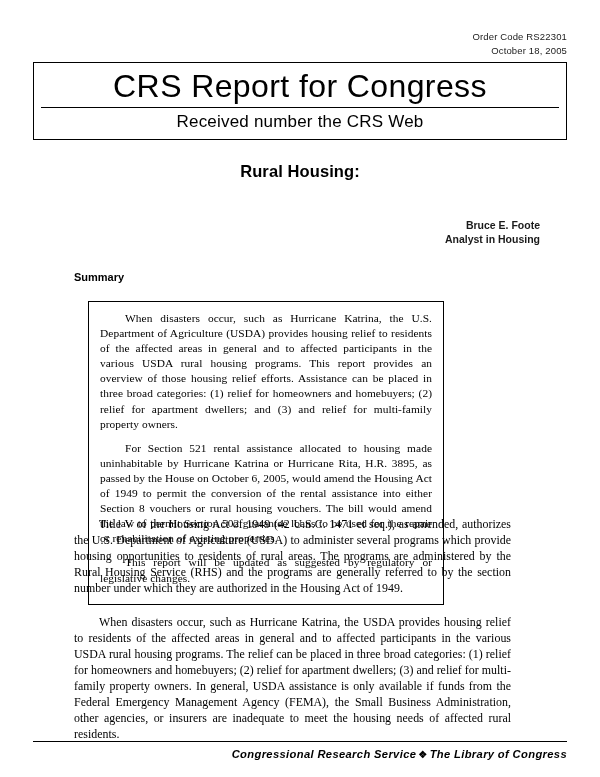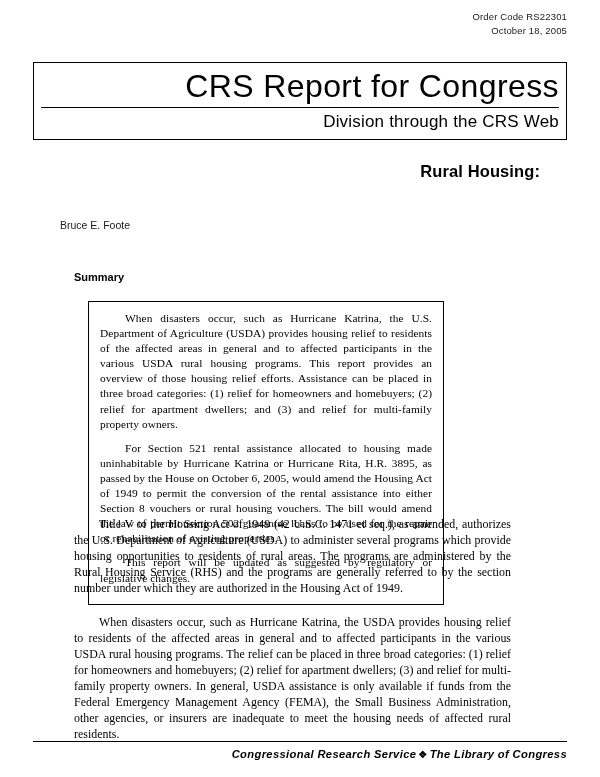--- a/index.html
+++ b/index.html
@@ -18,41 +18,41 @@
   .page {
     position: relative;
     width: 600px;
     height: 777px;
     box-sizing: border-box;
   }
 
   
   .ordercode {
     position: absolute;
-    top: 10px;
+    top: 30px;
     right: 33px;
     text-align: right;
     font-family: "Liberation Sans", sans-serif;
     font-size: 9.5px;
     line-height: 14px;
     letter-spacing: 0.15px;
     color: #1a1a1a;
   }
   .ordercode div { white-space: nowrap; }
 
   
   .banner {
     position: absolute;
     left: 33px;
     top: 62px;
     width: 534px;
     box-sizing: border-box;
     border: 1.4px solid #000000;
     padding: 4px 7px 6px 7px;
-    text-align: right;
+    text-align: center;
   }
   .banner-title {
     font-family: "Liberation Sans", sans-serif;
     font-size: 32px;
     line-height: 38px;
     font-weight: 400;
     letter-spacing: 0.4px;
     color: #000000;
     padding-bottom: 2px;
   }
@@ -69,39 +69,40 @@
     letter-spacing: 0.2px;
     color: #000000;
   }
 
   
   .report-title {
     position: absolute;
     left: 60px;
     top: 160px;
     width: 480px;
-    text-align: right;
+    text-align: center;
     font-family: "Liberation Sans", sans-serif;
     font-weight: bold;
     font-size: 16.5px;
     line-height: 22px;
     letter-spacing: 0.1px;
   }
 
   
   .author-block {
     position: absolute;
     left: 60px;
     top: 219px;
     width: 480px;
-    text-align: left;
+    text-align: right;
     font-family: "Liberation Sans", sans-serif;
     font-size: 10.5px;
     line-height: 13.5px;
     color: #1a1a1a;
+    font-weight: bold;
   }
 
   
   .summary-heading {
     position: absolute;
     left: 74px;
     top: 269px;
     font-family: "Liberation Sans", sans-serif;
     font-weight: bold;
     font-size: 11px;
@@ -181,29 +182,30 @@
 <div class="page">
 
   <div class="ordercode">
     <div>Order Code RS22301</div>
     <div>October 18, 2005</div>
   </div>
 
   <div class="banner">
     <div class="banner-title">CRS Report for Congress</div>
     <div class="banner-rule"></div>
-    <div class="banner-sub">Division through the CRS Web</div>
+    <div class="banner-sub">Received number the CRS Web</div>
   </div>
 
   <div class="report-title">
     <div>Rural Housing:</div>
   </div>
 
   <div class="author-block">
     <div>Bruce E. Foote</div>
+    <div>Analyst in Housing</div>
   </div>
 
   <div class="summary-heading">Summary</div>
 
   <div class="summary-box">
     <p>When disasters occur, such as Hurricane Katrina, the U.S. Department of Agriculture (USDA) provides housing relief to residents of the affected areas in general and to affected participants in the various USDA rural housing programs. This report provides an overview of those housing relief efforts.  Assistance can be placed in three broad categories:  (1) relief for homeowners and homebuyers; (2) relief for apartment dwellers; and (3) and relief for multi-family property owners.</p>
     <p>For Section 521 rental assistance allocated to housing made uninhabitable by Hurricane Katrina or Hurricane Rita, H.R. 3895, as passed by the House on October 6, 2005, would amend the Housing Act of 1949 to permit the conversion of the rental assistance into either Section 8 vouchers or rural housing vouchers.  The bill would amend the law to permit Section 502 guarantee loans to be used for the repair or rehabilitation of existing properties.</p>
     <p>This report will be updated as suggested by regulatory or legislative changes.</p>
   </div>
 

